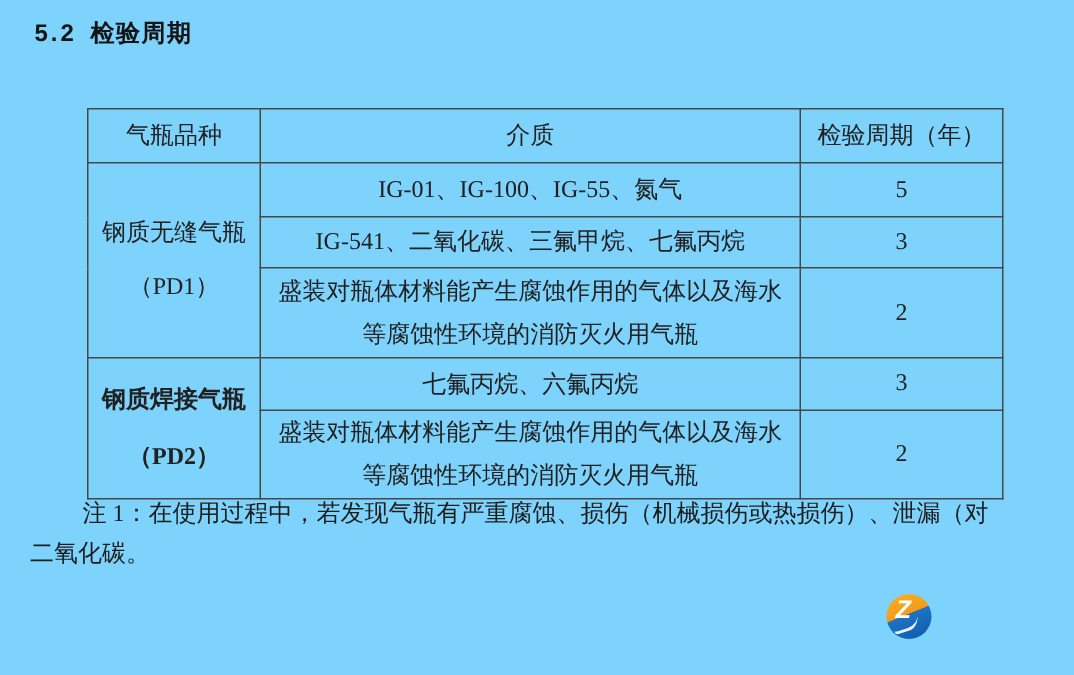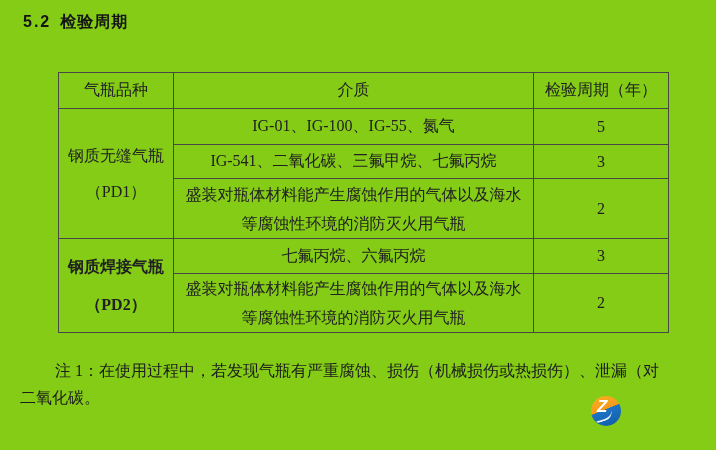--- a/index.html
+++ b/index.html
@@ -1,17 +1,17 @@
 <!DOCTYPE html>
 <html><head>
 <meta charset="utf-8">
 <style>
   html,body{margin:0;padding:0;background:#fff;}
   .page{
-    position:relative;width:716px;height:450px;background:#84cc16;overflow:hidden;
+    position:relative;width:716px;height:450px;background:#7dd3fc;overflow:hidden;
     font-family:"Liberation Serif", serif;color:#212121;
   }
   .doc-title{
     position:absolute;left:23px;top:12px;
     font-family:"Liberation Sans", sans-serif;font-weight:bold;
     font-size:16px;color:#141414;letter-spacing:1px;
   }
   .doc-title .tnum{margin-right:9px;letter-spacing:2px;}
   table.inspection{
     position:absolute;left:58px;top:72px;width:610px;
@@ -26,21 +26,21 @@
   tr.rh{height:36px;} tr.r1{height:36px;} tr.r2{height:34px;margin-top:34px;}
   tr.r3{height:60px;} tr.r4{height:35px;} tr.r5{height:58px;}
   td.cat div{line-height:36px;}
   td.cat2 div{line-height:38px;font-weight:bold;}
   td.med2 div{line-height:29px;}
   .notes{
     position:absolute;left:20px;top:329px;width:694px;
     font-size:16px;color:#1c1c1c;
   }
   .notes .nline{line-height:27px;white-space:nowrap;}
-  .notes .indent{text-indent:35px;margin-top:28px;}
+  .notes .indent{text-indent:35px;}
   .logo{
     position:absolute;left:591px;top:396px;
     display:flex;align-items:flex-start;
   }
   .logo-circle{
     width:30px;height:30px;border-radius:50%;flex:0 0 auto;
     background:linear-gradient(158deg,#f9b21e 0%,#f59a1d 45%,#1d74c4 46%,#0f5aa8 100%);
     position:relative;margin-right:4px;
   }
   .logo-z{

